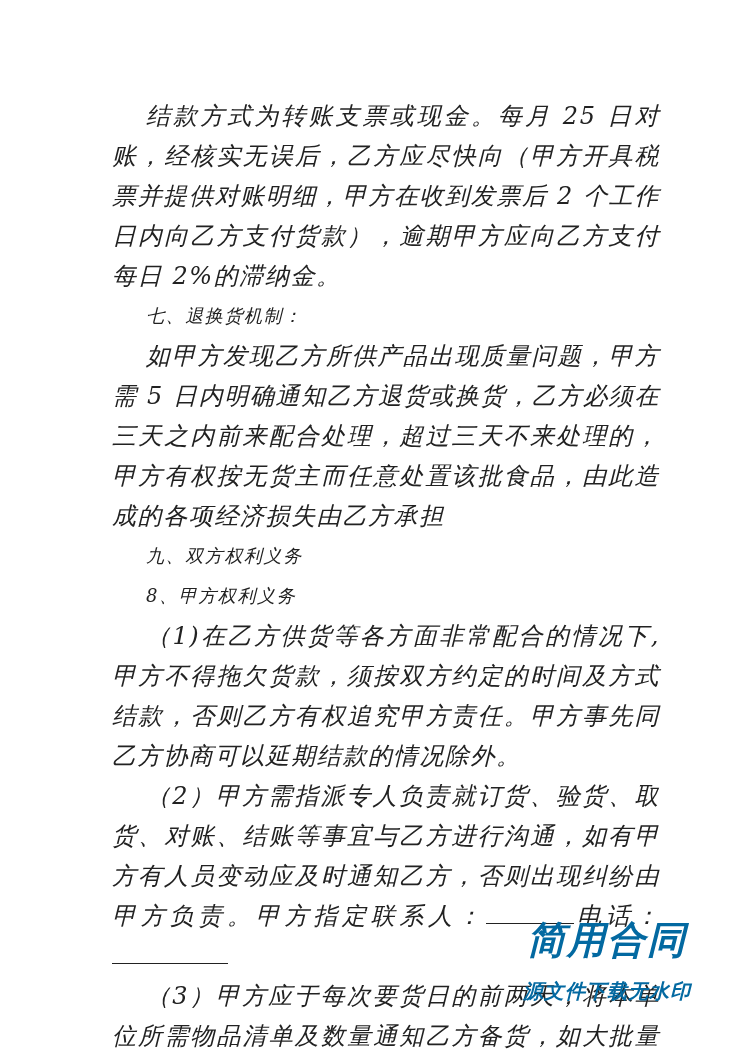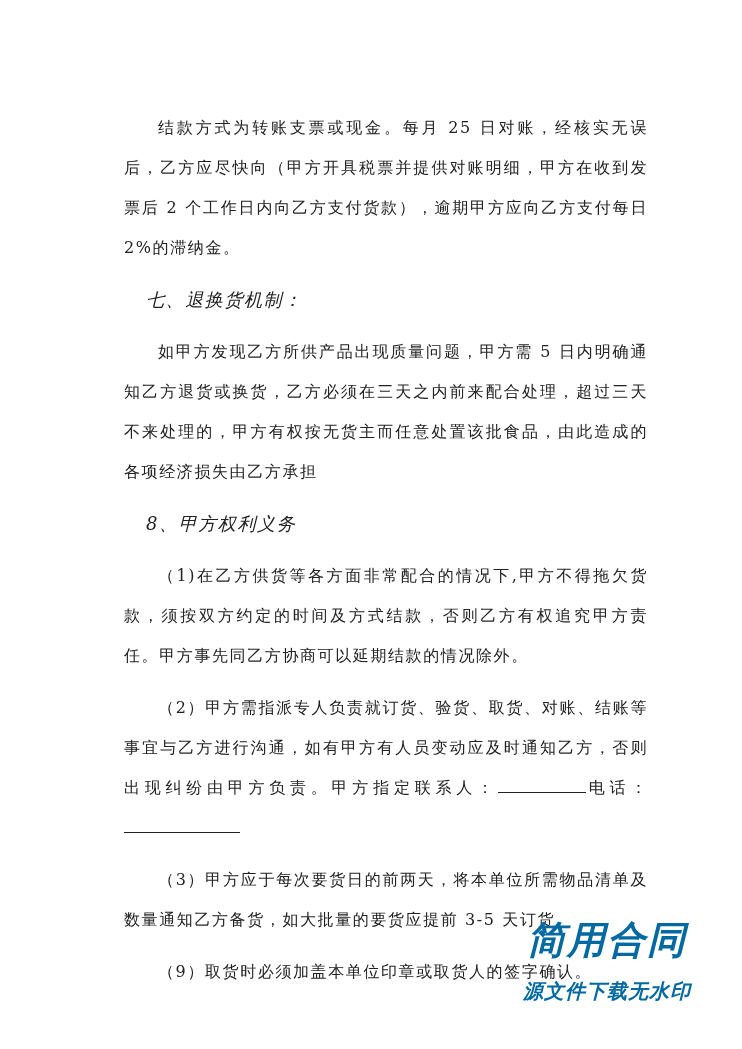--- a/index.html
+++ b/index.html
@@ -15,28 +15,29 @@
       font-family: "DejaVu Serif", "Liberation Serif", serif;
       color: #222222;
     }
     .page {
       position: absolute;
       left: 112px;
       top: 96px;
       width: 548px;
     }
     .para {
-      margin: 12px;
-      font-size: 16px;
+      margin: 0;
+      font-size: 24px;
       line-height: 40px;
       letter-spacing: 1.6px;
       text-indent: 34px;
       text-align: justify;
       text-align-last: left;
       word-break: break-all;
+      font-style: italic;
     }
     .heading {
       margin: 0;
       font-size: 18px;
       line-height: 40px;
       letter-spacing: 1.6px;
       padding-left: 34px;
       font-style: italic;
     }
     .blank {
@@ -71,20 +72,21 @@
       margin-top: 14px;
     }
   </style>
 </head>
 <body>
 
 <div class="page">
   <p class="para">结款方式为转账支票或现金。每月 25 日对账，经核实无误后，乙方应尽快向（甲方开具税票并提供对账明细，甲方在收到发票后 2 个工作日内向乙方支付货款），逾期甲方应向乙方支付每日 2%的滞纳金。</p>
   <p class="heading">七、退换货机制：</p>
   <p class="para">如甲方发现乙方所供产品出现质量问题，甲方需 5 日内明确通知乙方退货或换货，乙方必须在三天之内前来配合处理，超过三天不来处理的，甲方有权按无货主而任意处置该批食品，由此造成的各项经济损失由乙方承担</p>
+  <p class="heading">九、双方权利义务</p>
   <p class="heading">8、甲方权利义务</p>
   <p class="para">（1)在乙方供货等各方面非常配合的情况下,甲方不得拖欠货款，须按双方约定的时间及方式结款，否则乙方有权追究甲方责任。甲方事先同乙方协商可以延期结款的情况除外。</p>
   <p class="para"><span>（2）甲方需指派专人负责就订货、验货、取货、对账、结账等事宜与乙方进行沟通，如有甲方有人员变动应及时通知乙方，否则出现纠纷由甲方负责。甲方指定联系人：</span><span class="blank contact"></span><span>电话：</span><span class="blank phone"></span></p>
   <p class="para">（3）甲方应于每次要货日的前两天，将本单位所需物品清单及数量通知乙方备货，如大批量的要货应提前 3-5 天订货。</p>
   <p class="para">（9）取货时必须加盖本单位印章或取货人的签字确认。</p>
 </div>
 
 <div class="watermark">
   <div class="wm-main">简用合同</div>
   <div class="wm-sub">源文件下载无水印</div>

